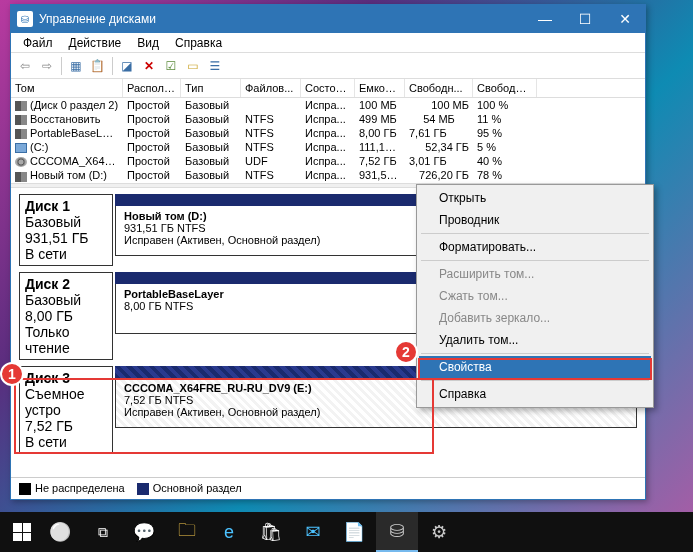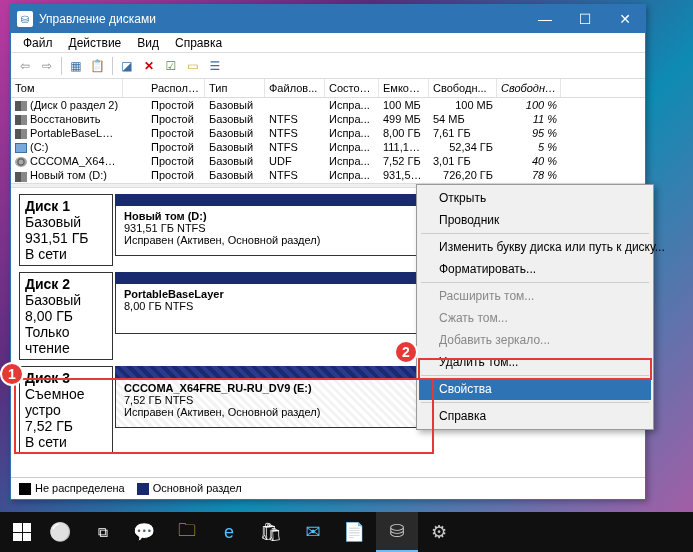--- a/index.html
+++ b/index.html
@@ -13,21 +13,21 @@
 .menubar { height: 20px; display: flex; align-items: center; padding: 0 4px; font-size: 12px; border-bottom: 1px solid #ddd; }
 .menubar span { padding: 2px 8px; }
 .toolbar { height: 26px; display: flex; align-items: center; padding: 2px 4px; border-bottom: 1px solid #ddd; gap: 2px; }
 .tb-btn { width: 20px; height: 20px; display: flex; align-items: center; justify-content: center; font-size: 12px; border: 1px solid transparent; }
 .tb-sep { width: 1px; height: 18px; background: #ccc; margin: 0 2px; }
 .grid { font-size: 11px; }
 .grid-header { display: flex; background: #fff; border-bottom: 1px solid #ddd; }
 .grid-header .col { padding: 3px 4px; border-right: 1px solid #e5e5e5; overflow: hidden; white-space: nowrap; text-overflow: ellipsis; }
 .grid-body .row { display: flex; }
 .grid-body .cell { padding: 1px 4px; overflow: hidden; white-space: nowrap; text-overflow: ellipsis; }
-.c0{width:112px;} .c1{width:58px;margin-left:24px;} .c2{width:60px;} .c3{width:60px;} .c4{width:54px;} .c5{width:50px;} .c6{width:68px;text-align:left;} .c7{width:64px;text-align:right;font-style:italic;}
+.c0{width:112px;} .c1{width:58px;} .c2{width:60px;} .c3{width:60px;} .c4{width:54px;} .c5{width:50px;} .c6{width:68px;text-align:left;} .c7{width:64px;text-align:left;}
 .vol-icon { display:inline-block; width:12px; height:10px; margin-right:3px; vertical-align:middle; }
 .vol-icon.stripe { background: linear-gradient(90deg,#555 50%,#888 50%); }
 .vol-icon.disc { background: radial-gradient(circle,#aaa 30%,#555 35%,#aaa 60%); border-radius:50%; }
 .vol-icon.drive { background:#7aa8d8; border:1px solid #3a6ea5; }
 .splitter { height: 5px; background: #f0f0f0; border-top:1px solid #ddd; border-bottom:1px solid #ddd; cursor: row-resize; }
 .disk-list { padding: 0; }
 .disk-row { display: flex; min-height: 64px; margin: 6px 8px 2px 8px; }
 .disk-left { width: 94px; border: 1px solid #333; padding: 3px 5px; font-size: 14px; background:#fff; }
 .disk-left .dname { font-weight: bold; }
 .disk-vol { flex:1; margin-left: 2px; }
@@ -110,21 +110,21 @@
           <div class="cell c6" style="text-align:right">100 МБ</div>
           <div class="cell c7">100 %</div>
         </div>
         <div class="row">
           <div class="cell c0"><span class="vol-icon stripe"></span>Восстановить</div>
   <div class="cell c1">Простой</div>
           <div class="cell c2">Базовый</div>
   <div class="cell c3">NTFS</div>
           <div class="cell c4">Испра...</div>
   <div class="cell c5">499 МБ</div>
-          <div class="cell c6" style="text-align:left">54 МБ</div>
+          <div class="cell c6" style="text-align:center">54 МБ</div>
           <div class="cell c7">11 %</div>
         </div>
         <div class="row">
           <div class="cell c0"><span class="vol-icon stripe"></span>PortableBaseLayer</div>
   <div class="cell c1">Простой</div>
           <div class="cell c2">Базовый</div>
   <div class="cell c3">NTFS</div>
           <div class="cell c4">Испра...</div>
   <div class="cell c5">8,00 ГБ</div>
           <div class="cell c6" style="text-align:left">7,61 ГБ</div>
@@ -218,21 +218,20 @@
   <div class="legend">
     <span><span class="leg-sw" style="background:#000"></span><span>Не распределена</span></span>
     <span><span class="leg-sw" style="background:#1a2a6e"></span><span>Основной раздел</span></span>
   </div>
 </div>
 
 <div class="context-menu">
   <div class="cm-item">Открыть</div>
   <div class="cm-item">Проводник</div>
   <div class="cm-sep"></div>
-  <div class="cm-item">Изменить букву диска или путь к диску...</div>
   <div class="cm-item">Форматировать...</div>
   <div class="cm-sep"></div>
   <div class="cm-item disabled">Расширить том...</div>
   <div class="cm-item disabled">Сжать том...</div>
   <div class="cm-item disabled">Добавить зеркало...</div>
   <div class="cm-item">Удалить том...</div>
   <div class="cm-sep"></div>
   <div class="cm-item hover">Свойства</div>
   <div class="cm-sep"></div>
   <div class="cm-item">Справка</div>

